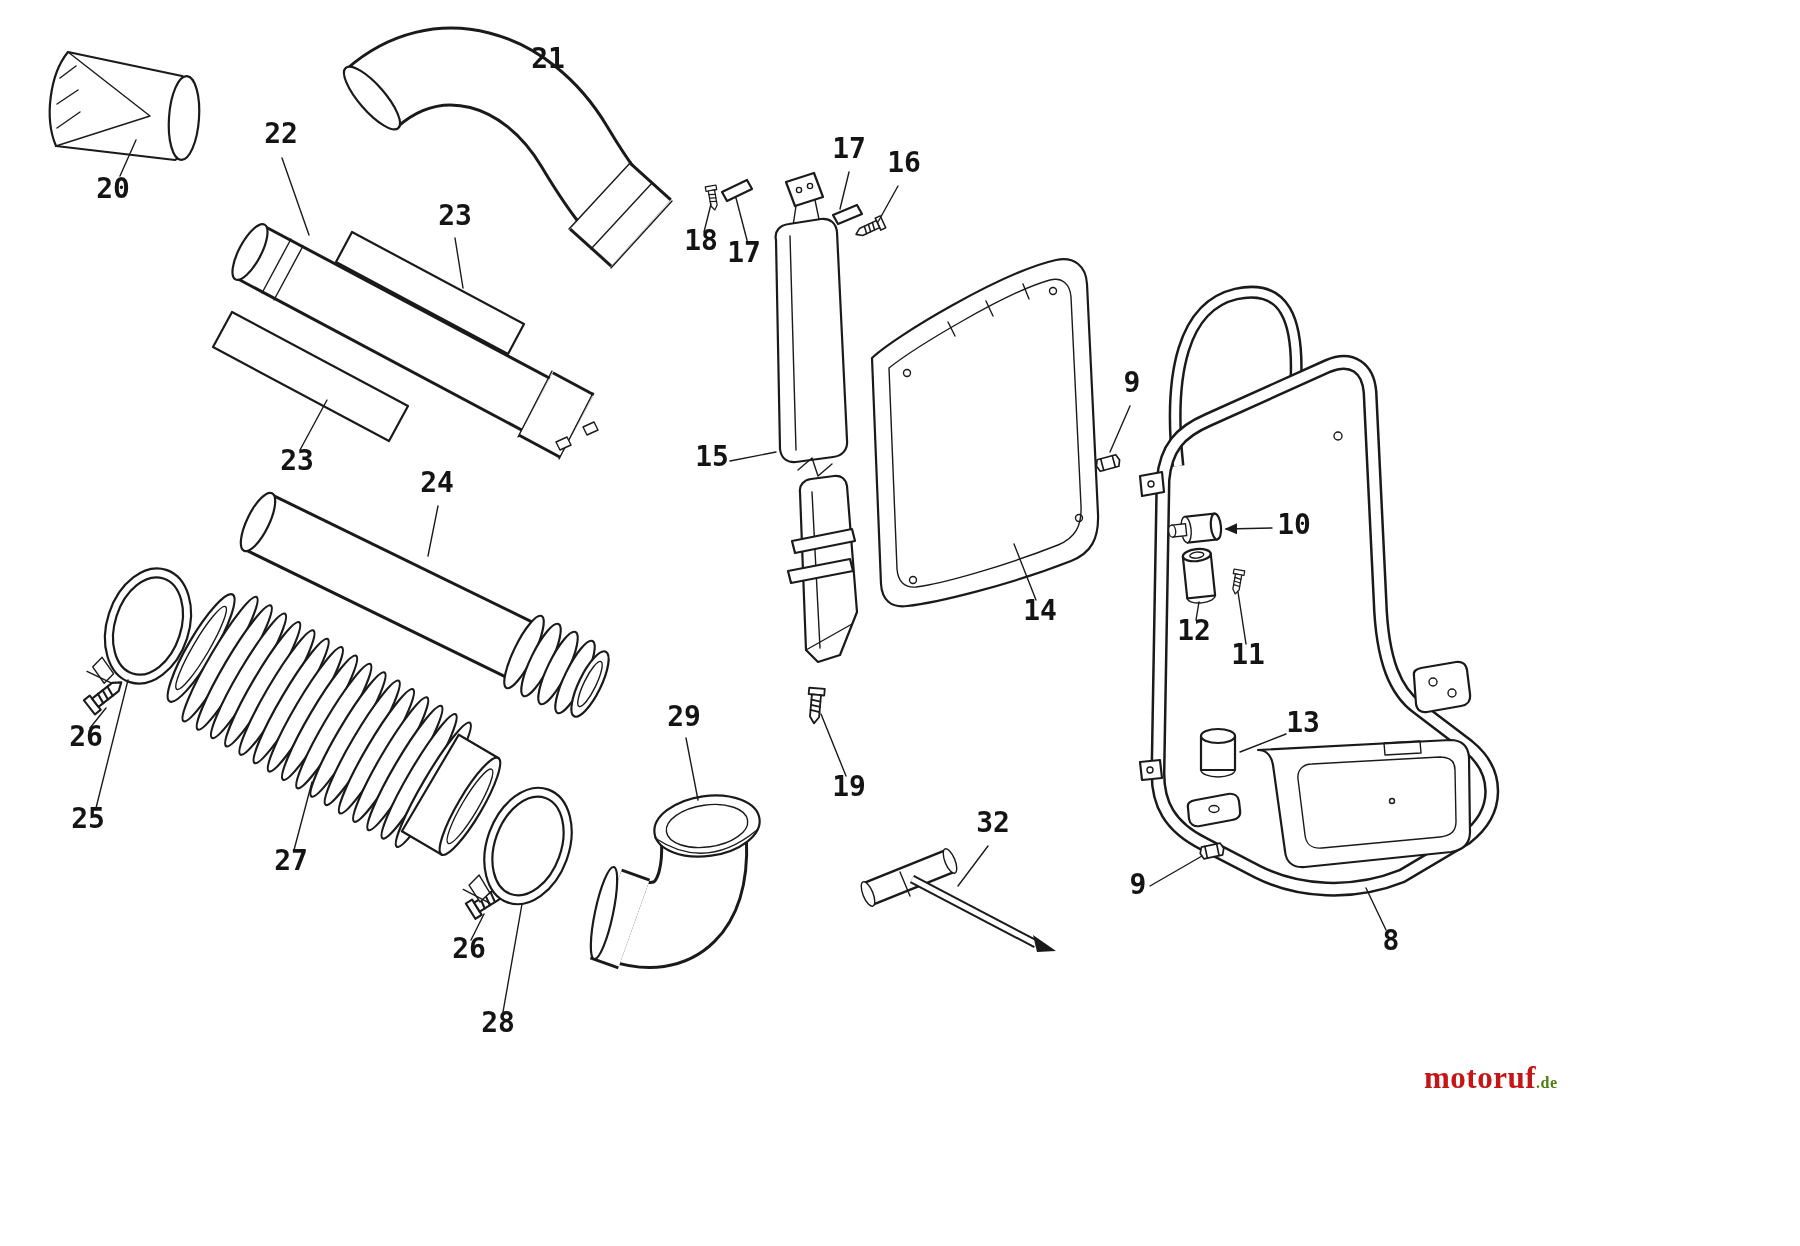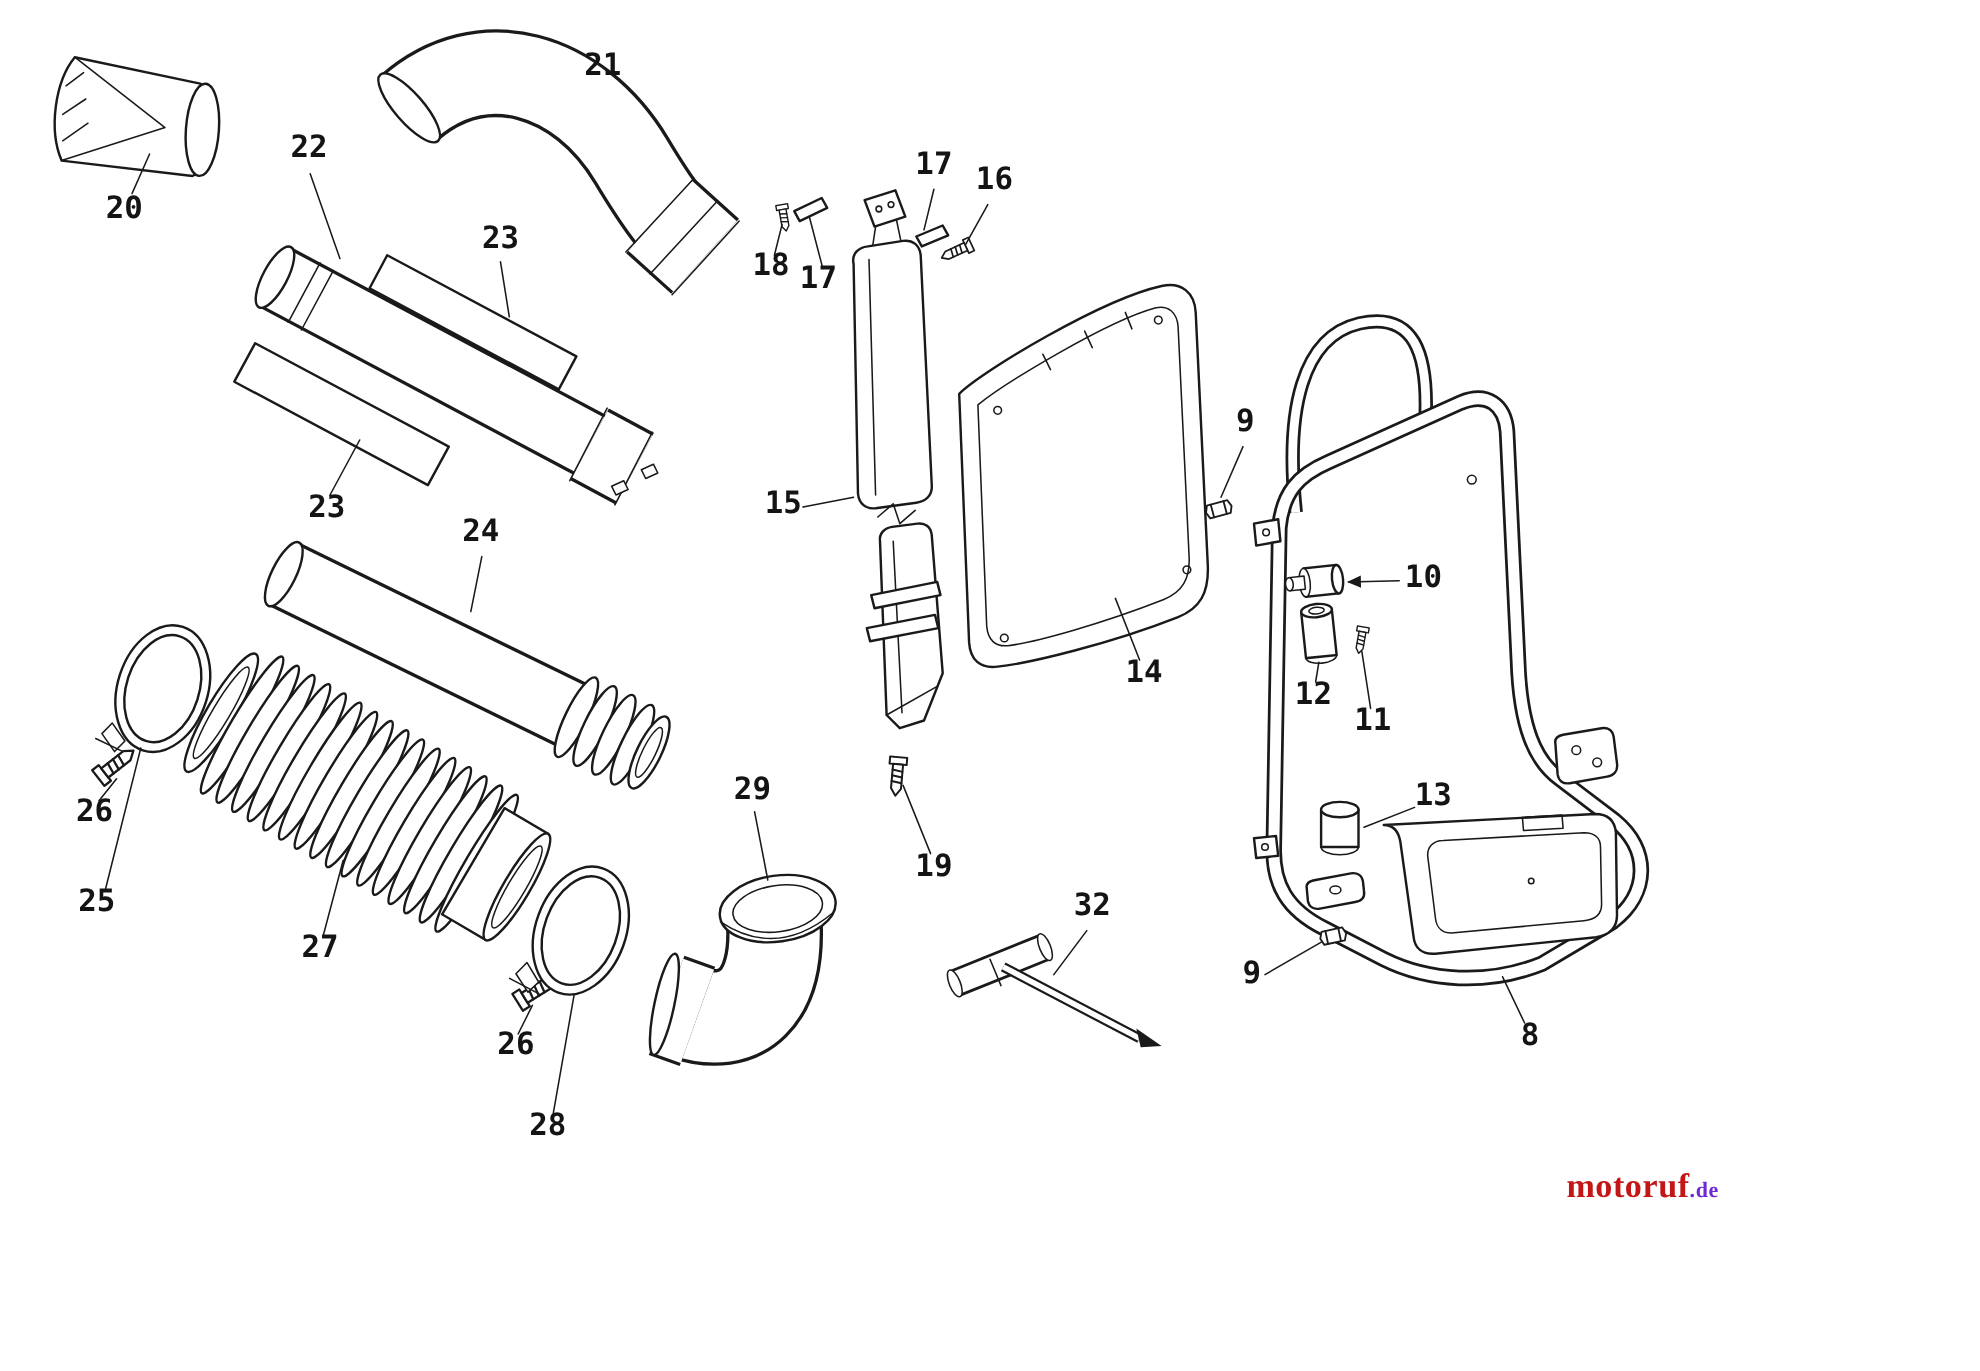--- a/index.html
+++ b/index.html
@@ -9,21 +9,21 @@
   .ln{fill:none;stroke:#1a1a1a;stroke-width:2.2;stroke-linecap:round;stroke-linejoin:round;}
   .thin{stroke-width:1.4;}
   .wfill{fill:#ffffff;stroke:#1a1a1a;stroke-width:2.2;stroke-linejoin:round;}
   .wfill.thin{stroke-width:1.4;}
   .tubeO{fill:none;stroke:#1a1a1a;stroke-linecap:butt;}
   .tubeI{fill:none;stroke:#ffffff;stroke-linecap:butt;}
   .callout{font:700 28px "DejaVu Sans Mono",monospace;fill:#141414;text-anchor:middle;}
   .leader{stroke:#1a1a1a;stroke-width:1.4;fill:none;stroke-linecap:round;}
   .wm{position:absolute;left:1424px;top:1060px;font-family:"Liberation Serif",serif;
       font-weight:700;font-size:31px;color:#c41616;letter-spacing:.5px;white-space:nowrap;}
-  .wm .tld{font-size:20px;color:#6d28d9;font-weight:700;}
+  .wm .tld{font-size:16px;color:#4d7c0f;font-weight:700;}
 </style>
 </head>
 <body>
 
 <div class="stage">
   <svg viewBox="0 0 1800 1246" width="1800" height="1246" xmlns="http://www.w3.org/2000/svg">
     <defs>
       <marker id="arrowhead" markerWidth="10" markerHeight="8" refX="8" refY="4" orient="auto">
         <path d="M0,0 L9,4 L0,8 Z" fill="#1a1a1a"></path>
       </marker>

